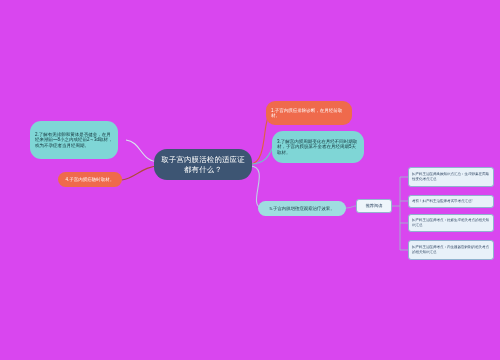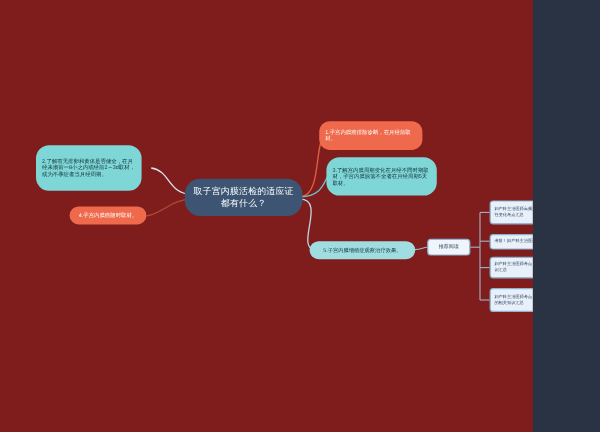--- a/index.html
+++ b/index.html
@@ -2,23 +2,23 @@
 <html><head>
 <meta charset="utf-8">
 <style>
   html, body {
     margin: 0;
     padding: 0;
     background: #2a3343;
   }
   #canvas {
     position: relative;
-    width: 444px;
+    width: 500px;
     height: 360px;
-    background: #7f1d1d;
+    background: #d946ef;
     overflow: hidden;
     font-family: "Liberation Sans", "DejaVu Sans", sans-serif;
     text-decoration: underline;
   }
   #wires {
     position: absolute;
     left: 0;
     top: 0;
     width: 500px;
     height: 360px;

